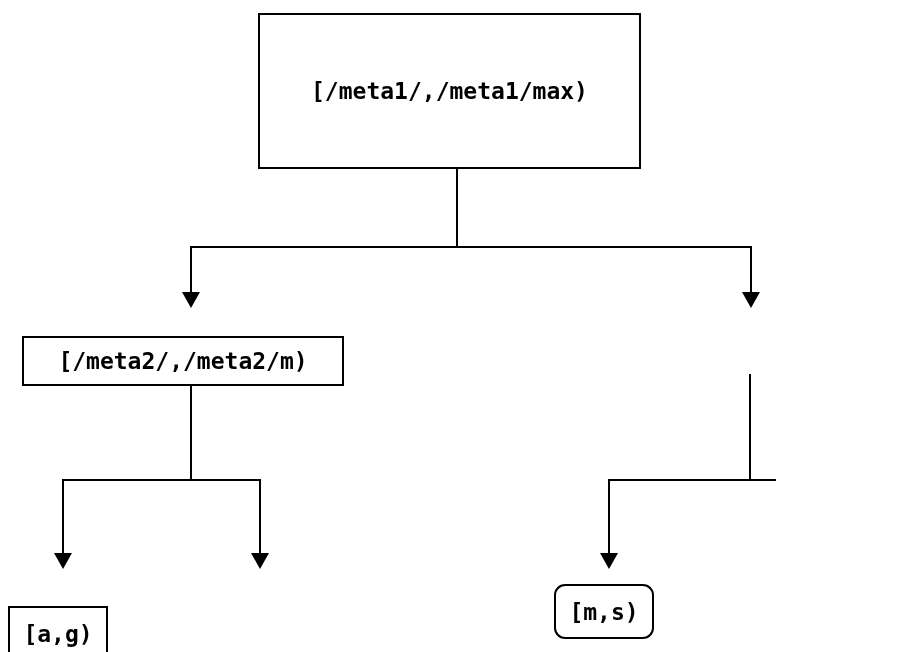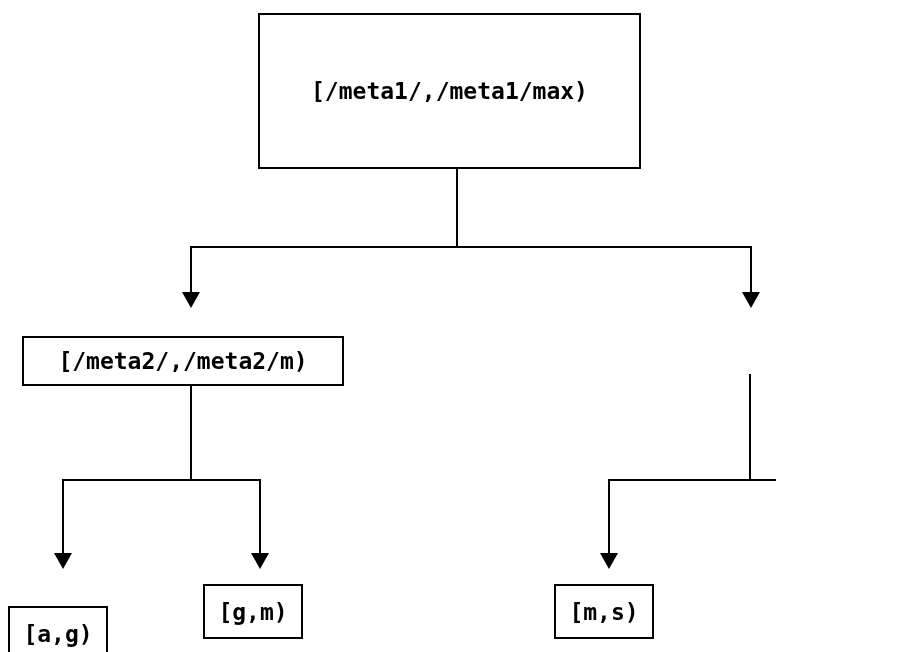--- a/index.html
+++ b/index.html
@@ -46,21 +46,21 @@
     font-weight: bold;
     font-size: 23px;
     color: var(--text);
     white-space: pre;
   }
   .n-root  { left: 258px; top: 13px;  width: 383px; height: 156px; }
   .n-l2a   { left: 22px;  top: 324px; width: 322px; height: 50px; margin-top: 12px; }
   .n-l2b   { left: 583px; top: 324px; width: 320px; height: 50px; }
   .n-leaf1 { left: 8px;   top: 584px; width: 100px; height: 55px; margin-top: 22px; }
   .n-leaf2 { left: 203px; top: 584px; width: 100px; height: 55px; }
-  .n-leaf3 { left: 554px; top: 584px; width: 100px; height: 55px; }
+  .n-leaf3 { left: 554px; top: 584px; width: 100px; height: 55px; border-radius: 11px; }
   .n-leaf4 { left: 778px; top: 584px; width: 125px; height: 55px; }
 </style>
 </head>
 <body>
 
 <div class="canvas">
 
   <svg class="connectors" viewBox="0 0 912 652" xmlns="http://www.w3.org/2000/svg">
 
     <g>
@@ -97,22 +97,19 @@
 
   <div class="node n-l2a">
     <span>[/meta2/,/meta2/m)</span>
   </div>
 
 
   <div class="node n-leaf1">
     <span>[a,g)</span>
   </div>
 
-  <div class="node n-leaf2">
-    <span>[g,m)</span>
-  </div>
 
   <div class="node n-leaf3">
     <span>[m,s)</span>
   </div>
 
 
 </div>
 
 </body></html>

